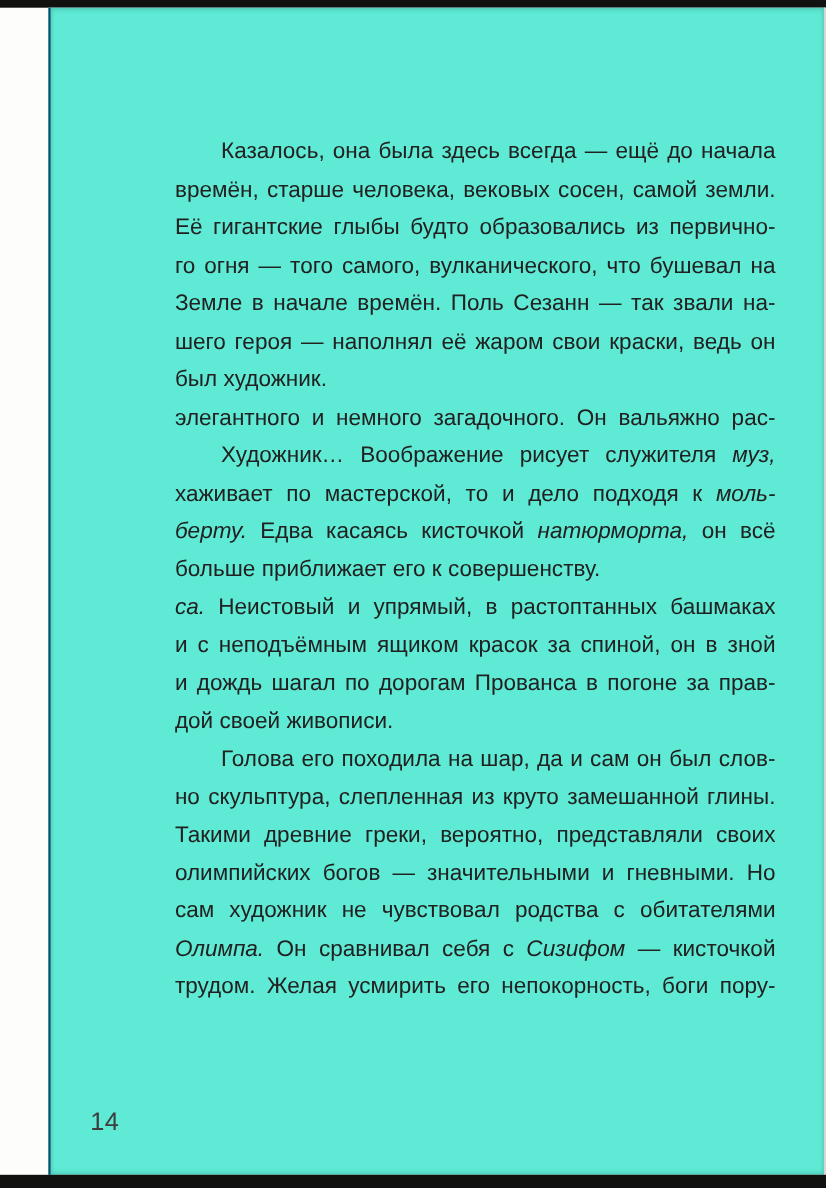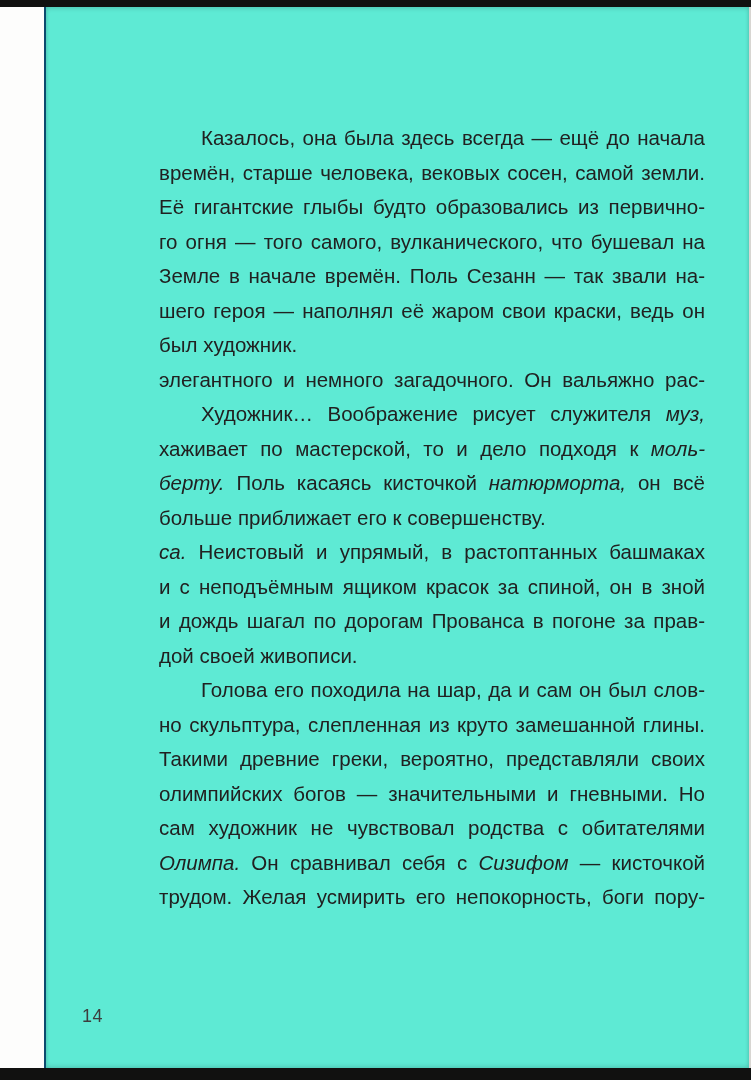--- a/index.html
+++ b/index.html
@@ -57,21 +57,21 @@
     text-align-last: left;
     -moz-text-align-last: left;
   }
   .line .it {
     font-style: italic;
   }
   .page-number {
     position: absolute;
     left: 36px;
     top: 999px;
-    font-size: 18px;
+    font-size: 23px;
     color: #3d3d3d;
     letter-spacing: 0.5px;
   }
 </style>
 </head>
 <body>
 
 <div class="scan-edge-top"></div>
 
 <div class="page">
@@ -79,21 +79,21 @@
       <div class="line first"><span>Казалось, она была здесь всегда — ещё до начала</span></div>
       <div class="line"><span>времён, старше человека, вековых сосен, самой земли.</span></div>
       <div class="line"><span>Её гигантские глыбы будто образовались из первично-</span></div>
       <div class="line"><span>го огня — того самого, вулканического, что бушевал на</span></div>
       <div class="line"><span>Земле в начале времён. Поль Сезанн — так звали на-</span></div>
       <div class="line"><span>шего героя — наполнял её жаром свои краски, ведь он</span></div>
       <div class="line align-left"><span>был художник.</span></div>
       <div class="line"><span>элегантного и немного загадочного. Он вальяжно рас-</span></div>
       <div class="line first"><span>Художник… Воображение рисует служителя </span><span class="it">муз,</span></div>
       <div class="line"><span>хаживает по мастерской, то и дело подходя к </span><span class="it">моль-</span></div>
-      <div class="line"><span class="it">берту.</span><span> Поль касаясь кисточкой </span><span class="it">натюрморта,</span><span> он всё</span></div>
+      <div class="line"><span class="it">берту.</span><span> Едва касаясь кисточкой </span><span class="it">натюрморта,</span><span> он всё</span></div>
       <div class="line align-left"><span>больше приближает его к совершенству.</span></div>
       <div class="line"><span class="it">са.</span><span> Неистовый и упрямый, в растоптанных башмаках</span></div>
       <div class="line"><span>и с неподъёмным ящиком красок за спиной, он в зной</span></div>
       <div class="line"><span>и дождь шагал по дорогам Прованса в погоне за прав-</span></div>
       <div class="line align-left"><span>дой своей живописи.</span></div>
       <div class="line first"><span>Голова его походила на шар, да и сам он был слов-</span></div>
       <div class="line"><span>но скульптура, слепленная из круто замешанной глины.</span></div>
       <div class="line"><span>Такими древние греки, вероятно, представляли своих</span></div>
       <div class="line"><span>олимпийских богов — значительными и гневными. Но</span></div>
       <div class="line"><span>сам художник не чувствовал родства с обитателями</span></div>

